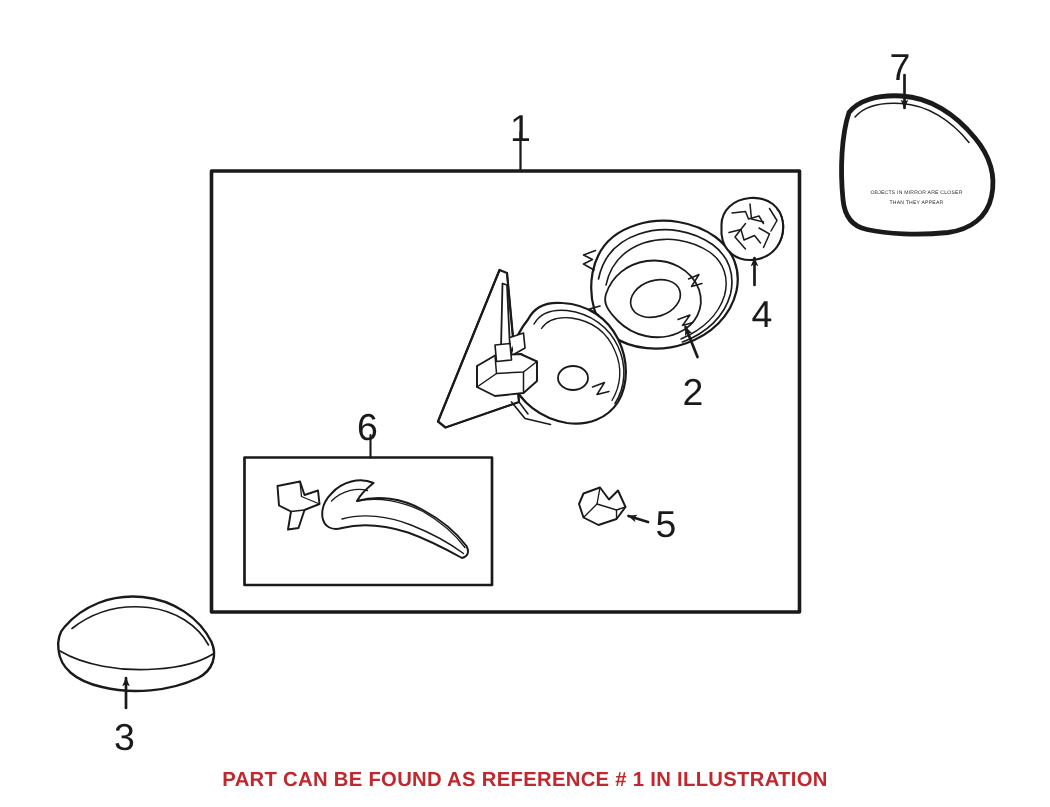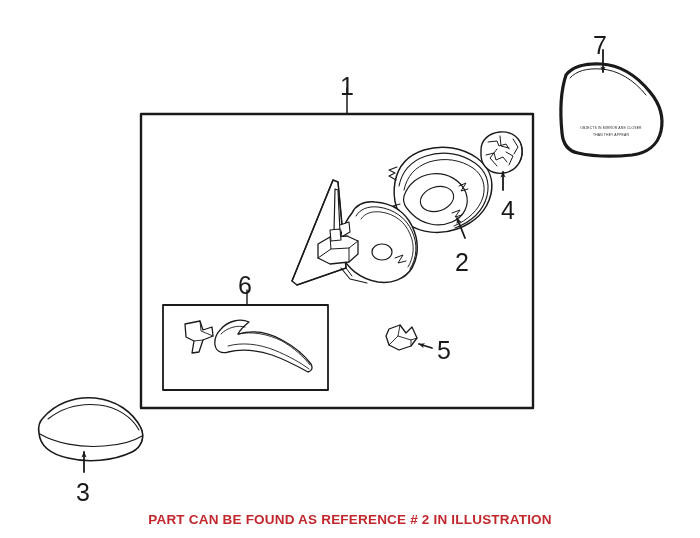--- a/index.html
+++ b/index.html
@@ -256,15 +256,15 @@
   <div class="mirror-text" style="left:575px; top:133px; width:72px;">THAN THEY APPEAR</div>
 
   <div class="callout" style="left:340px; top:74px;">1</div>
   <div class="callout" style="left:455px; top:250px;">2</div>
   <div class="callout" style="left:76px; top:480px;">3</div>
   <div class="callout" style="left:501px; top:198px;">4</div>
   <div class="callout" style="left:437px; top:338px;">5</div>
   <div class="callout" style="left:238px; top:273px;">6</div>
   <div class="callout" style="left:593px; top:33px;">7</div>
 
-  <div id="caption">PART CAN BE FOUND AS REFERENCE # 2 IN ILLUSTRATION</div>
+  <div id="caption">PART CAN BE FOUND AS REFERENCE # 1 IN ILLUSTRATION</div>
 
 </div>
 
 </body></html>

